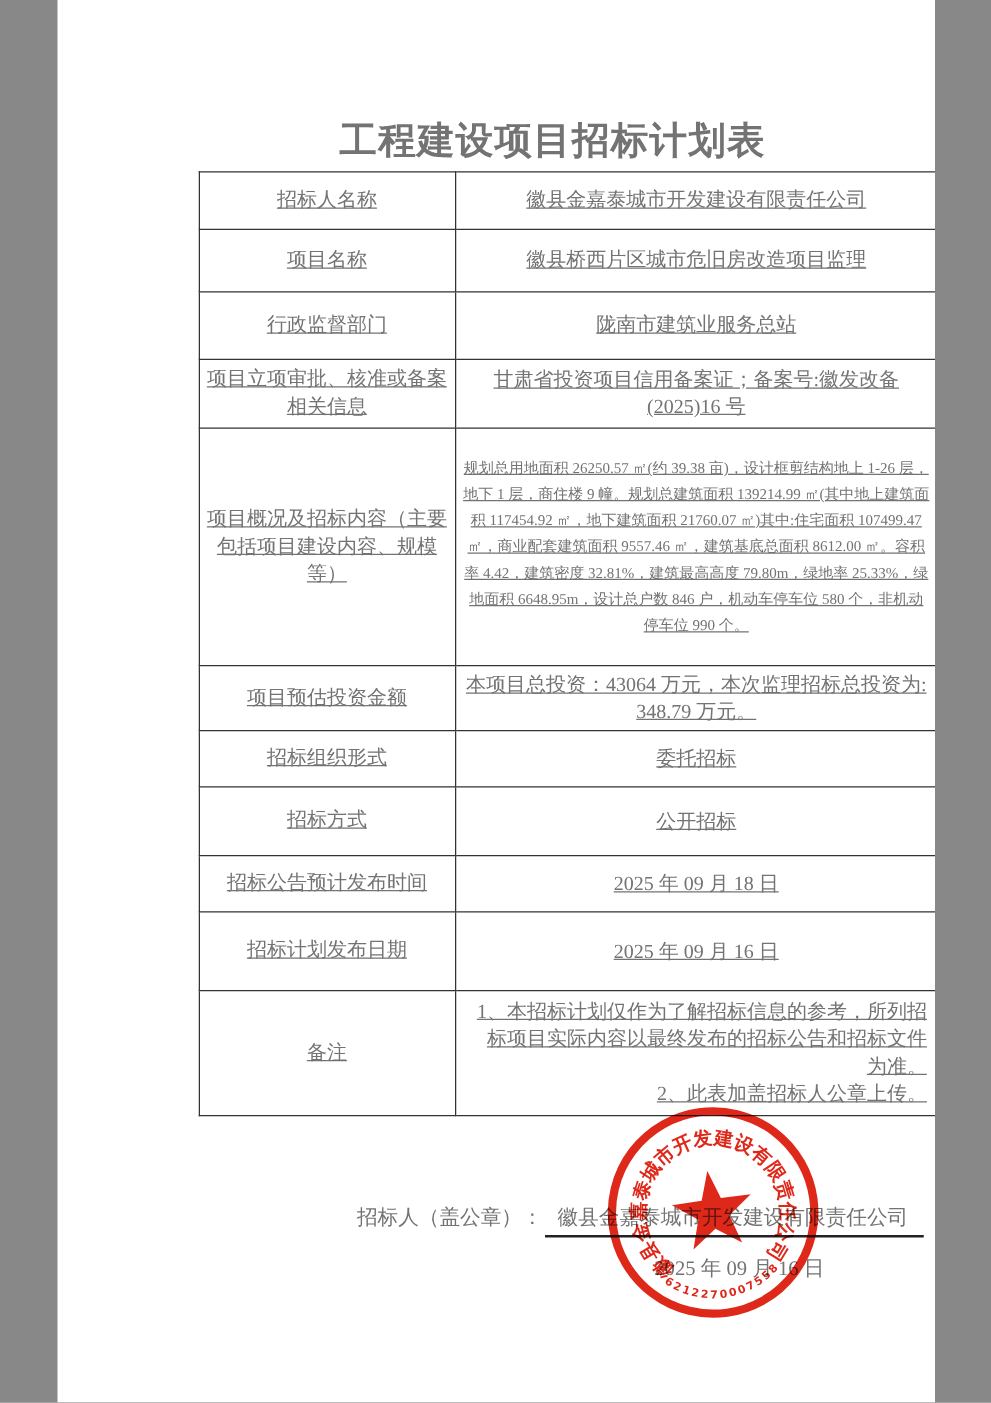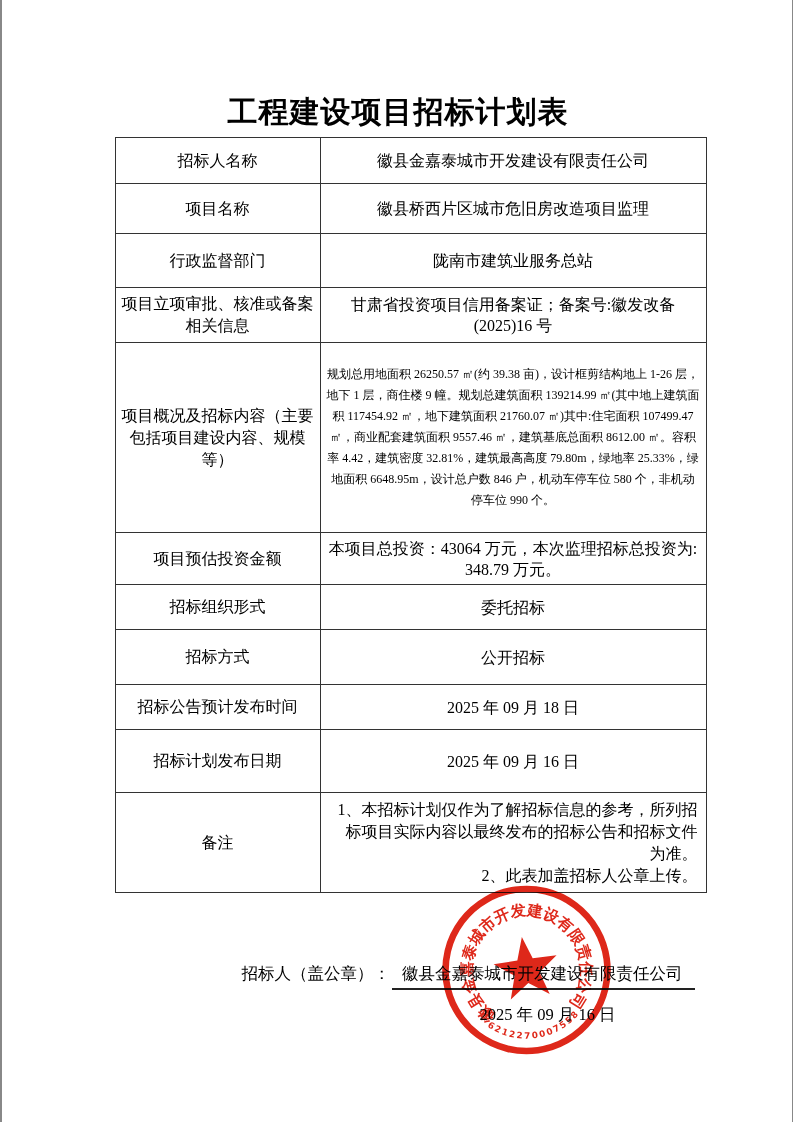--- a/index.html
+++ b/index.html
@@ -1,27 +1,27 @@
 <!DOCTYPE html>
 <html><head>
 <meta charset="utf-8">
 <style>
   html,body{margin:0;padding:0;background:#888;}
   .page{
-    position:relative; width:790px; height:1122px; background:#ffffff;
-    font-family:"Liberation Serif","DejaVu Serif",serif; color:#000000;
+    position:relative; width:702px; height:1122px; background:#ffffff;
+    font-family:"Liberation Serif","DejaVu Serif",serif; color:#737373;
     margin:0 auto; overflow:hidden;
   }
   .title{
     position:absolute; top:92px; left:0; width:793px;
     text-align:center; font-size:30px; font-weight:700; letter-spacing:1px; margin:0;
   }
   table.bid{
     position:absolute; left:113px; top:137px; width:567px;
-    border-collapse:collapse; table-layout:fixed;
+    border-collapse:collapse; table-layout:fixed;text-decoration:underline;
   }
   table.bid td{
     border:1px solid #333; font-size:16px; vertical-align:middle;
   }
   td.lbl{ width:194px; text-align:center; padding:2px 5px; line-height:22px; }
   td.val{ width:373px; text-align:center; padding:2px 6px; line-height:21px; }
   td.val-left{ text-align:right; padding:4px 8px 4px 10px; line-height:22px; }
   tr.r1{height:46px} tr.r2{height:50px} tr.r3{height:54px} tr.r4{height:55px}
   tr.r5{height:190px} tr.r6{height:48px} tr.r7{height:52px} tr.r8{height:45px}
   tr.r9{height:55px} tr.r10{height:45px} tr.r11{height:63px} tr.r12{height:100px}

